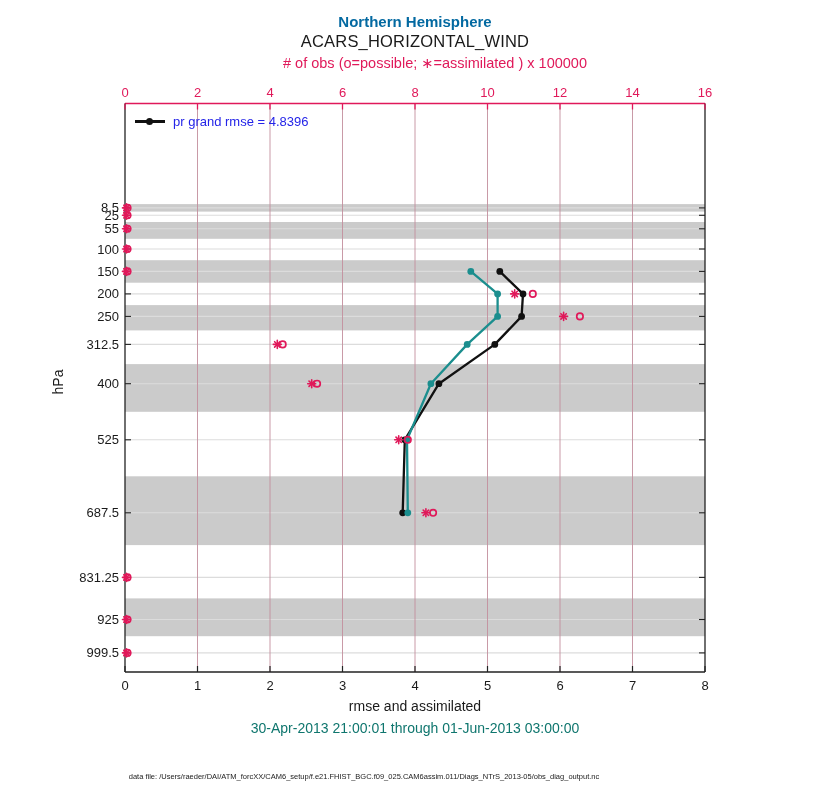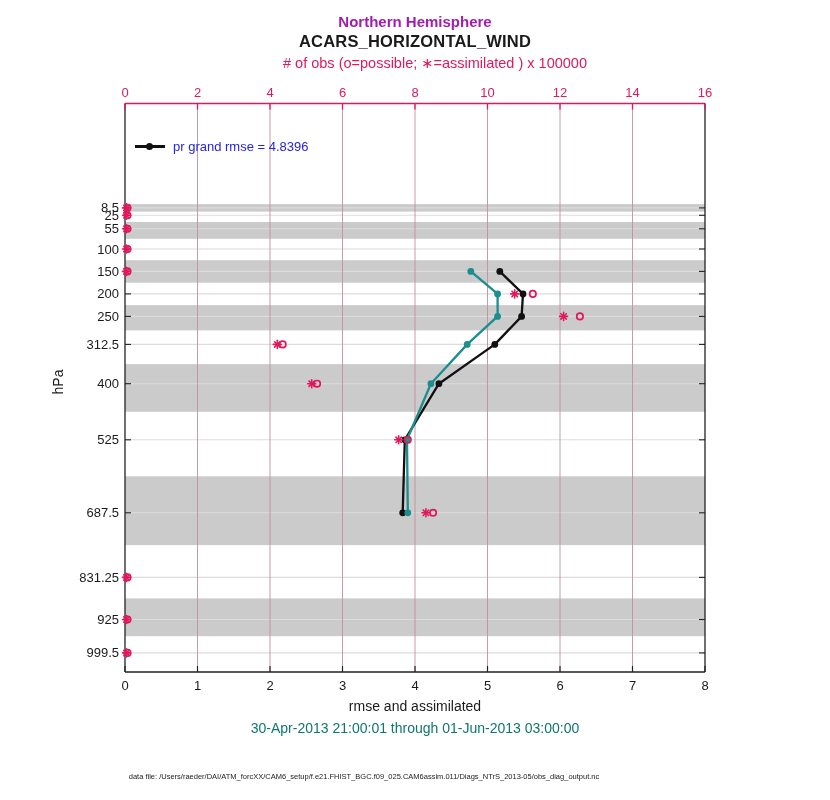--- a/index.html
+++ b/index.html
@@ -1,28 +1,28 @@
 <!DOCTYPE html>
 <html><head>
 <meta charset="utf-8">
 <style>
   html,body{margin:0;padding:0;background:#ffffff;}
   .fig{position:relative;width:830px;height:800px;background:#fff;
        font-family:"Liberation Sans", sans-serif;overflow:hidden;}
   .fig svg{position:absolute;left:0;top:0;}
   svg text{font-family:"Liberation Sans", sans-serif;}
   .t1{position:absolute;left:0;top:13px;width:830px;text-align:center;
-      font-size:15px;font-weight:bold;color:#a21caf;}
+      font-size:15px;font-weight:bold;color:#0369a1;}
   .t2{position:absolute;left:0;top:32px;width:830px;text-align:center;
-      font-size:16.5px;font-weight:bold;color:#1a1a1a;letter-spacing:0.2px;}
+      font-size:16.5px;font-weight:normal;color:#1a1a1a;letter-spacing:0.2px;}
   .obsl{position:absolute;left:0;top:55px;width:830px;text-align:center;
       font-size:14.5px;color:#e0195a;margin-left:20px;}
   .ylab{position:absolute;left:38px;top:374px;width:40px;text-align:center;
       font-size:14px;color:#1a1a1a;transform:rotate(-90deg);transform-origin:center;}
-  .legend{position:absolute;left:135px;top:113px;display:flex;flex-direction:column;gap:3px;margin-top:25px;}
+  .legend{position:absolute;left:135px;top:113px;display:flex;flex-direction:column;gap:3px;}
   .lg-row{display:flex;align-items:center;height:17px;}
   .lg-sample{position:relative;width:30px;height:10px;flex:0 0 30px;margin-right:8px;}
   .lg-sample .ln{position:absolute;left:0;right:0;top:3.8px;height:2.6px;background:#111;}
   .lg-sample .dt{position:absolute;left:11px;top:1.4px;width:7.2px;height:7.2px;border-radius:50%;background:#111;}
   .lg-text{font-size:13px;color:#2424e8;white-space:nowrap;}
   .xlab{position:absolute;left:0;top:698px;width:830px;text-align:center;
       font-size:14px;color:#1a1a1a;}
   .caption{position:absolute;left:0;top:720px;width:830px;text-align:center;
       font-size:14px;color:#0f766e;}
   .footer{position:absolute;left:0;top:772px;width:728px;text-align:center;

